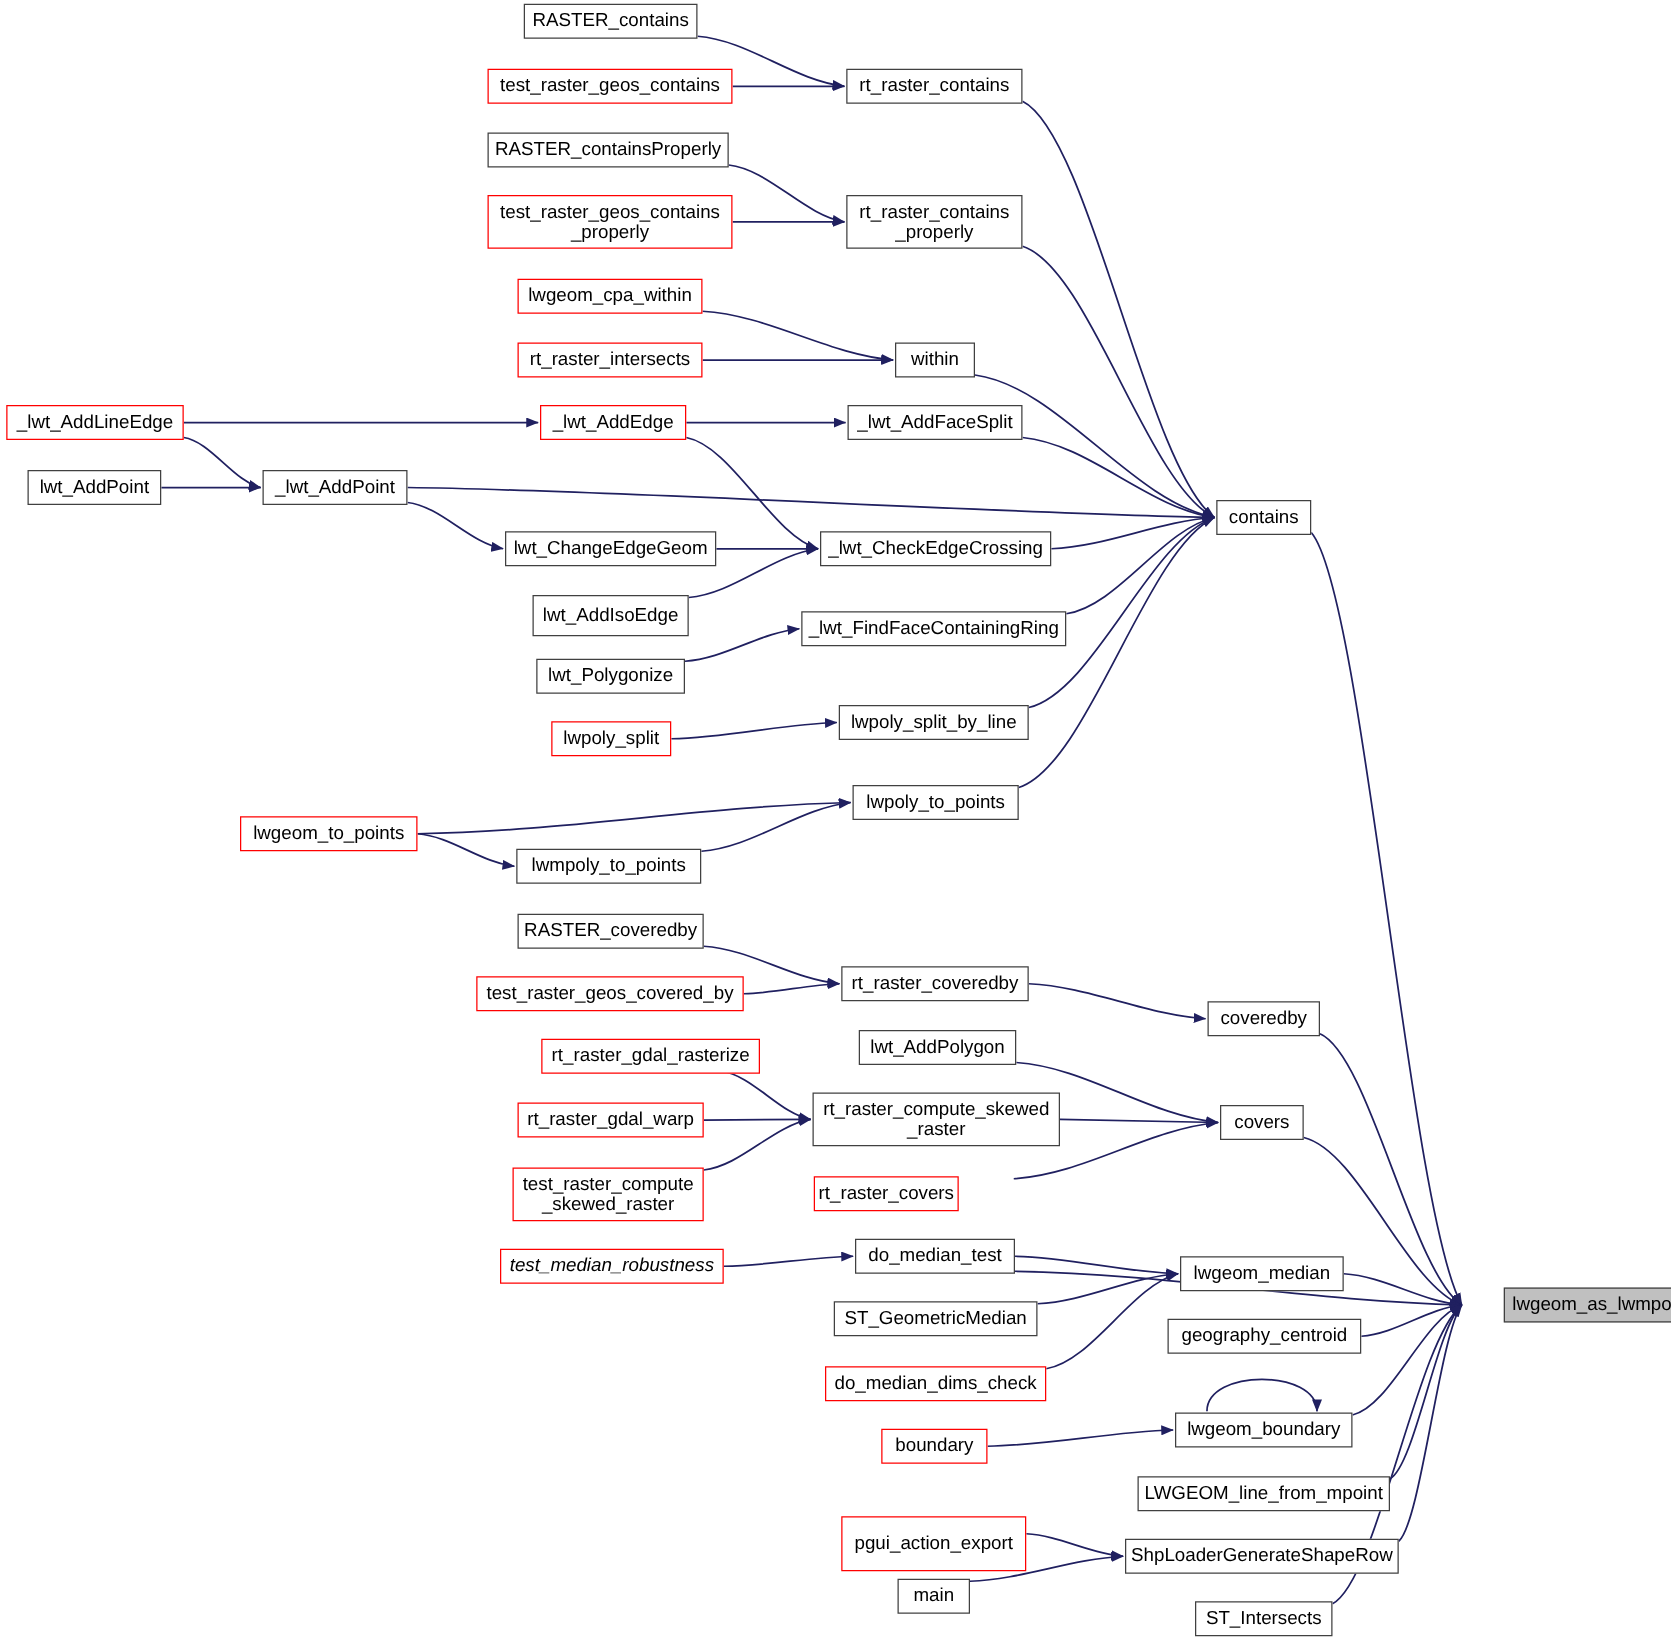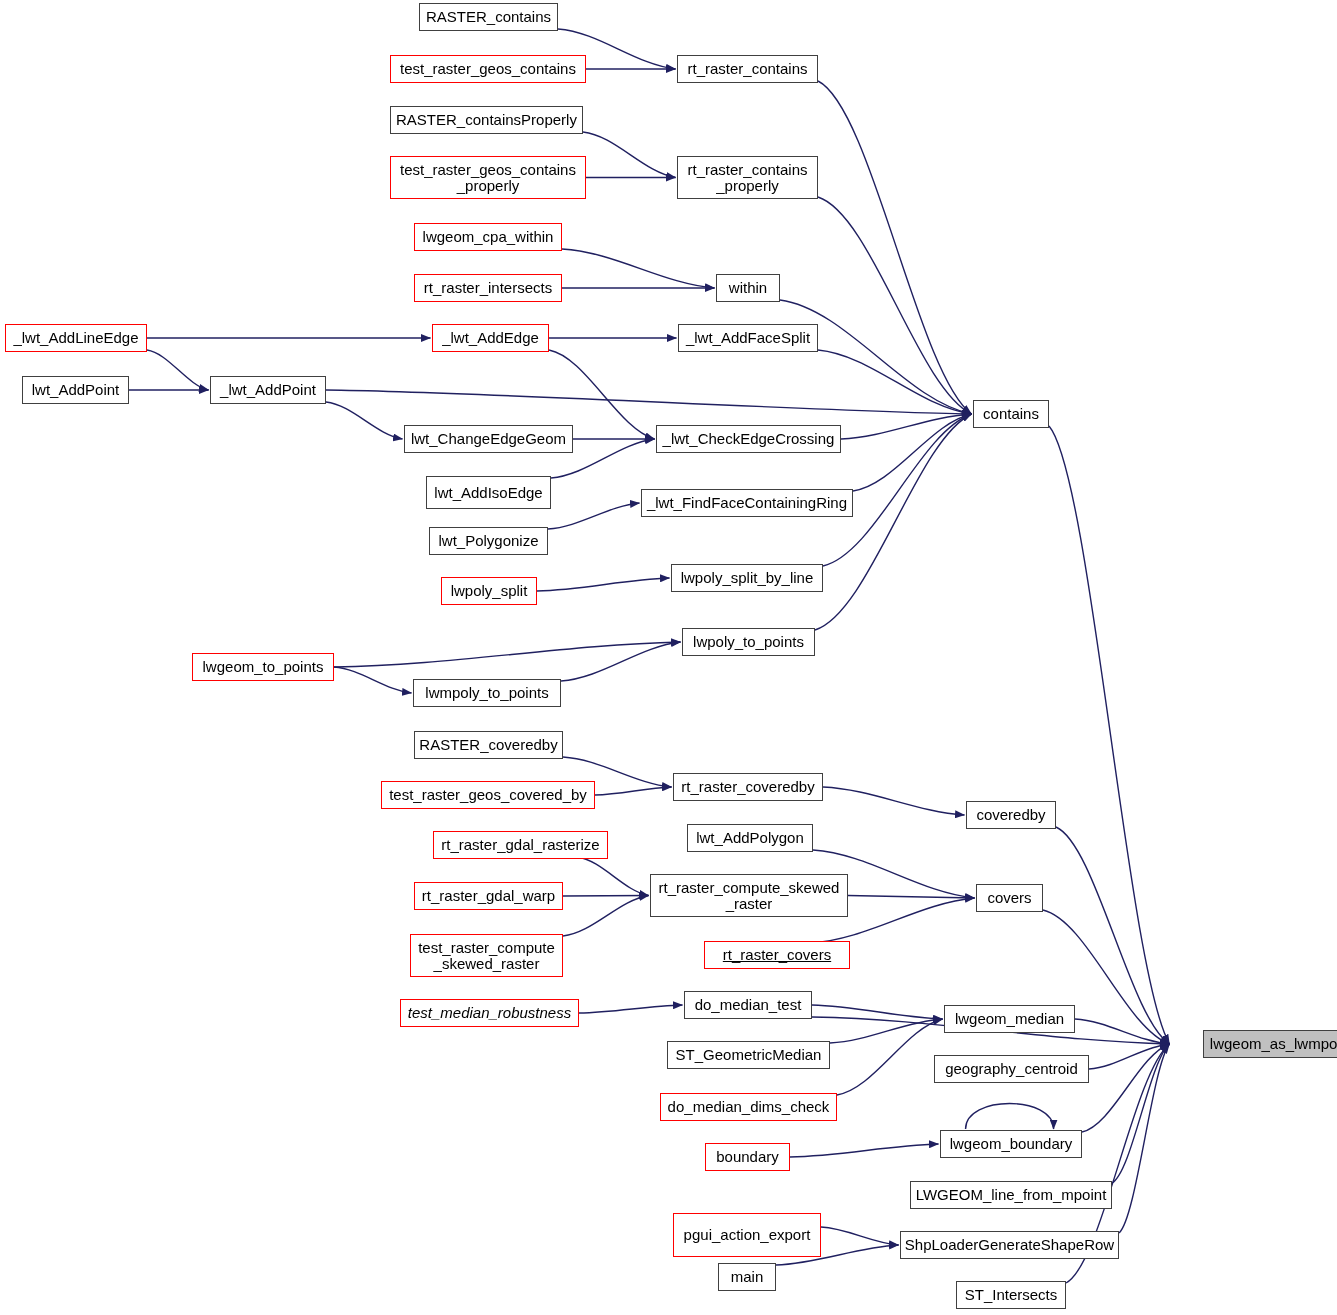--- a/index.html
+++ b/index.html
@@ -126,21 +126,21 @@
       <div class="node" style="left: 673px; top: 773px; width: 150px; height: 28px;"><span>rt_raster_coveredby</span></div>
       <div class="node" style="left: 966px; top: 801px; width: 90px; height: 28px;"><span>coveredby</span></div>
       <div class="node red" style="left: 402px; top: 831px; width: 175px; height: 28px; margin-left: 31px;"><span>rt_raster_gdal_rasterize</span></div>
       <div class="node" style="left: 687px; top: 824px; width: 126px; height: 28px;"><span>lwt_AddPolygon</span></div>
       <div class="node red" style="left: 414px; top: 882px; width: 149px; height: 28px;"><span>rt_raster_gdal_warp</span></div>
       <div class="node" style="left: 650px; top: 874px; width: 198px; height: 43px;"><span>rt_raster_compute_skewed
 _raster</span></div>
       <div class="node" style="left: 976px; top: 884px; width: 67px; height: 28px;"><span>covers</span></div>
       <div class="node red" style="left: 410px; top: 934px; width: 153px; height: 43px;"><span>test_raster_compute
 _skewed_raster</span></div>
-      <div class="node red" style="left: 704px; top: 941px; width: 146px; height: 28px; text-decoration: underline;"><span>rt_raster_covers</span></div>
+      <div class="node red" style="left: 651px; top: 941px; width: 116px; height: 28px;"><span>rt_raster_covers</span></div>
       <div class="node red" style="left: 400px; top: 999px; width: 179px; height: 28px; font-style: italic;"><span>test_median_robustness</span></div>
       <div class="node" style="left: 684px; top: 991px; width: 128px; height: 28px;"><span>do_median_test</span></div>
       <div class="node" style="left: 944px; top: 1005px; width: 131px; height: 28px;"><span>lwgeom_median</span></div>
       <div class="node hl" style="left: 1171px; top: 1030px; width: 157px; height: 28px;"><span>lwgeom_as_lwmpoint</span></div>
       <div class="node" style="left: 667px; top: 1041px; width: 163px; height: 28px;"><span>ST_GeometricMedian</span></div>
       <div class="node" style="left: 934px; top: 1055px; width: 155px; height: 28px;"><span>geography_centroid</span></div>
       <div class="node red" style="left: 660px; top: 1093px; width: 177px; height: 28px;"><span>do_median_dims_check</span></div>
       <div class="node" style="left: 940px; top: 1130px; width: 142px; height: 28px;"><span>lwgeom_boundary</span></div>
       <div class="node red" style="left: 705px; top: 1143px; width: 85px; height: 28px;"><span>boundary</span></div>
       <div class="node" style="left: 910px; top: 1181px; width: 202px; height: 28px;"><span>LWGEOM_line_from_mpoint</span></div>

